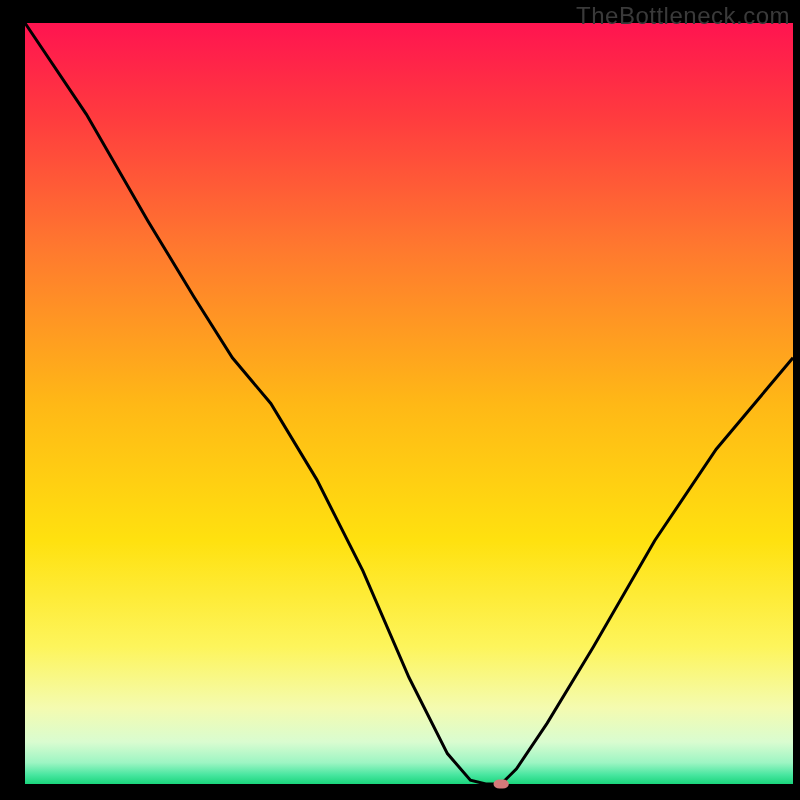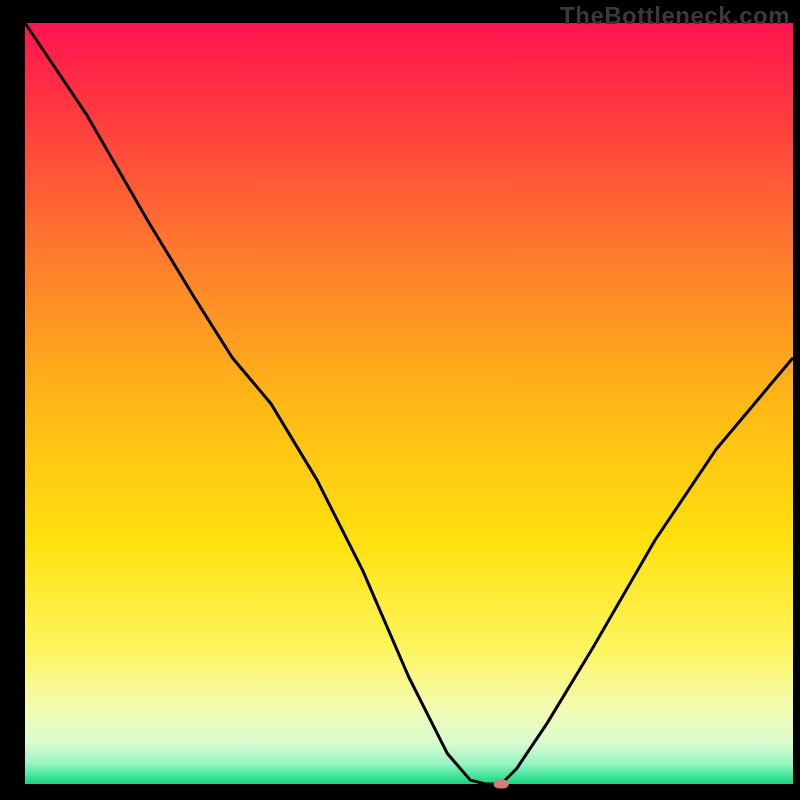--- a/index.html
+++ b/index.html
@@ -15,21 +15,21 @@
     position: relative;
     width: 800px;
     height: 800px;
   }
   .watermark {
     position: absolute;
     top: 2px;
     right: 10px;
     color: #3a3a3a;
     font-size: 24px;
-    font-weight: bold;
+    font-weight: normal;
     letter-spacing: 0.5px;
     z-index: 20;
   }
   svg {
     position: absolute;
     top: 0;
     left: 0;
   }
 </style>
 </head>

